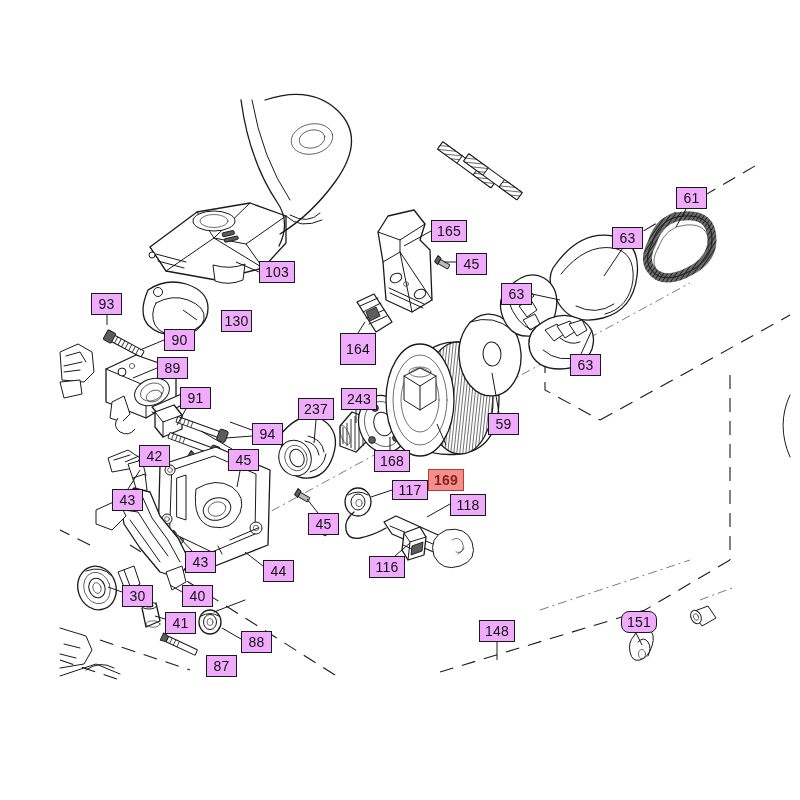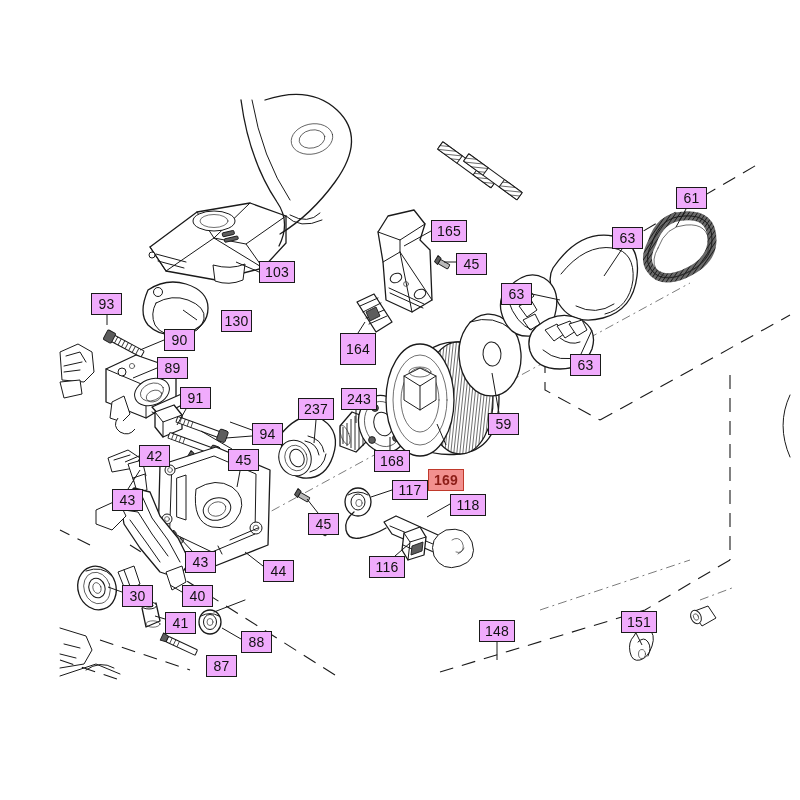--- a/index.html
+++ b/index.html
@@ -538,16 +538,16 @@
       <div class="callout highlight" style="left: 428px; top: 445px; width: 36px; height: 22px; margin-top: 24px;">169</div>
       <div class="callout" style="left: 488px; top: 413px; width: 31px; height: 22px;">59</div>
       <div class="callout" style="left: 392px; top: 480px; width: 36px; height: 20px;">117</div>
       <div class="callout" style="left: 450px; top: 494px; width: 36px; height: 22px;">118</div>
       <div class="callout" style="left: 369px; top: 556px; width: 36px; height: 22px;">116</div>
       <div class="callout" style="left: 501px; top: 283px; width: 31px; height: 22px;">63</div>
       <div class="callout" style="left: 612px; top: 227px; width: 31px; height: 22px;">63</div>
       <div class="callout" style="left: 570px; top: 354px; width: 31px; height: 22px;">63</div>
       <div class="callout" style="left: 676px; top: 187px; width: 31px; height: 22px;">61</div>
       <div class="callout" style="left: 479px; top: 620px; width: 36px; height: 22px;">148</div>
-      <div class="callout" style="left: 621px; top: 611px; width: 36px; height: 22px;">151</div>
+      <div class="callout" style="left: 621px; top: 611px; width: 36px; height: 22px; border-radius: 8px;">151</div>
     </div>
 
 </div>
 
 </body></html>

